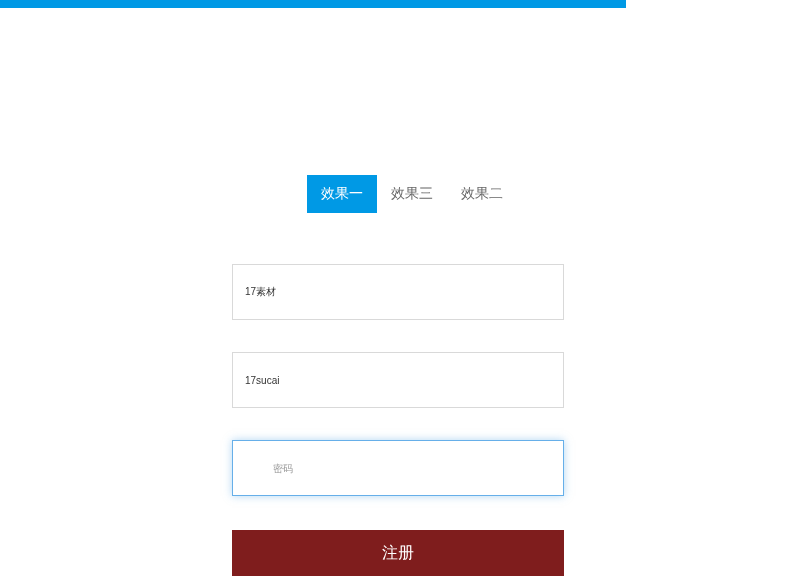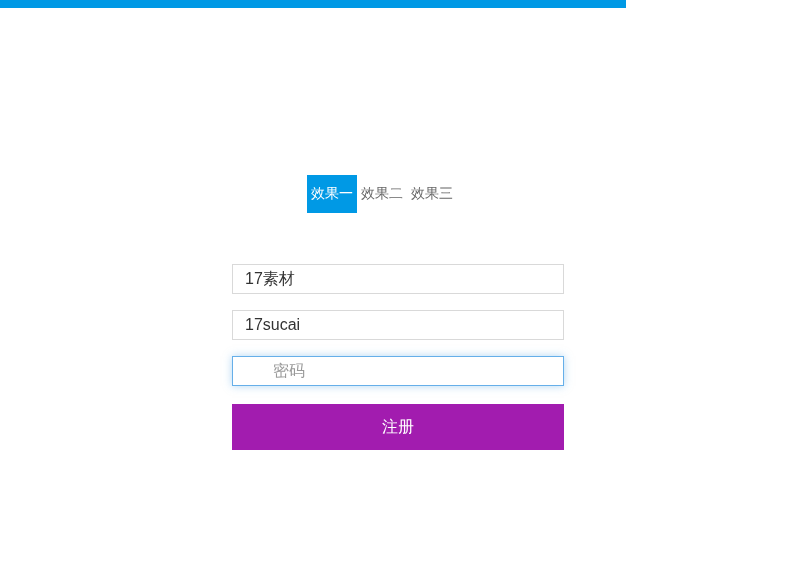--- a/index.html
+++ b/index.html
@@ -27,82 +27,82 @@
       position: relative;
     }
     .tabs {
       position: absolute;
       top: 175px;
       left: 307px;
       display: flex;
       gap: 0;
     }
     .tab {
-      padding: 10px 4px;
+      padding: 10px 14px;
       font-size: 14px;
       color: #666666;
       cursor: pointer;
       background: #ffffff;
     }
     .tab.active {
       background: #0099e5;
       color: #ffffff;
     }
     .form {
       position: absolute;
       top: 264px;
       left: 232px;
       width: 332px;
     }
     .input-field {
       width: 332px;
-      height: 30px;
+      height: 56px;
       border: 1px solid #d9d9d9;
       padding: 0 12px;
-      font-size: 16px;
+      font-size: 10px;
       color: #333333;
       outline: none;
-      margin-bottom: 16px;
+      margin-bottom: 32px;
       background: #ffffff;
     }
     .input-field::placeholder {
       color: #999999;
     }
     .input-field.focused {
       border: 1px solid #66afe9;
       box-shadow: 0 0 8px rgba(102, 175, 233, 0.5);
       padding-left: 40px;
     }
     .submit-button {
       width: 332px;
       height: 46px;
-      background: #a21caf;
+      background: #7f1d1d;
       color: #ffffff;
       border: none;
       font-size: 16px;
       cursor: pointer;
       margin-top: 2px;
     }
   </style>
 </head>
 <body>
 
 <div class="top-bar"></div>
 
 <div class="container">
 
   <div class="tabs">
     <div class="tab active">
       <span>效果一</span>
     </div>
     <div class="tab">
-      <span>效果二</span>
+      <span>效果三</span>
     </div>
     <div class="tab">
-      <span>效果三</span>
+      <span>效果二</span>
     </div>
   </div>
 
   <div class="form">
     <input type="text" class="input-field" value="17素材" style="">
     <input type="text" class="input-field" value="17sucai" style="">
     <input type="password" class="input-field focused" placeholder="密码" style="">
     <button class="submit-button">注册</button>
   </div>
 

